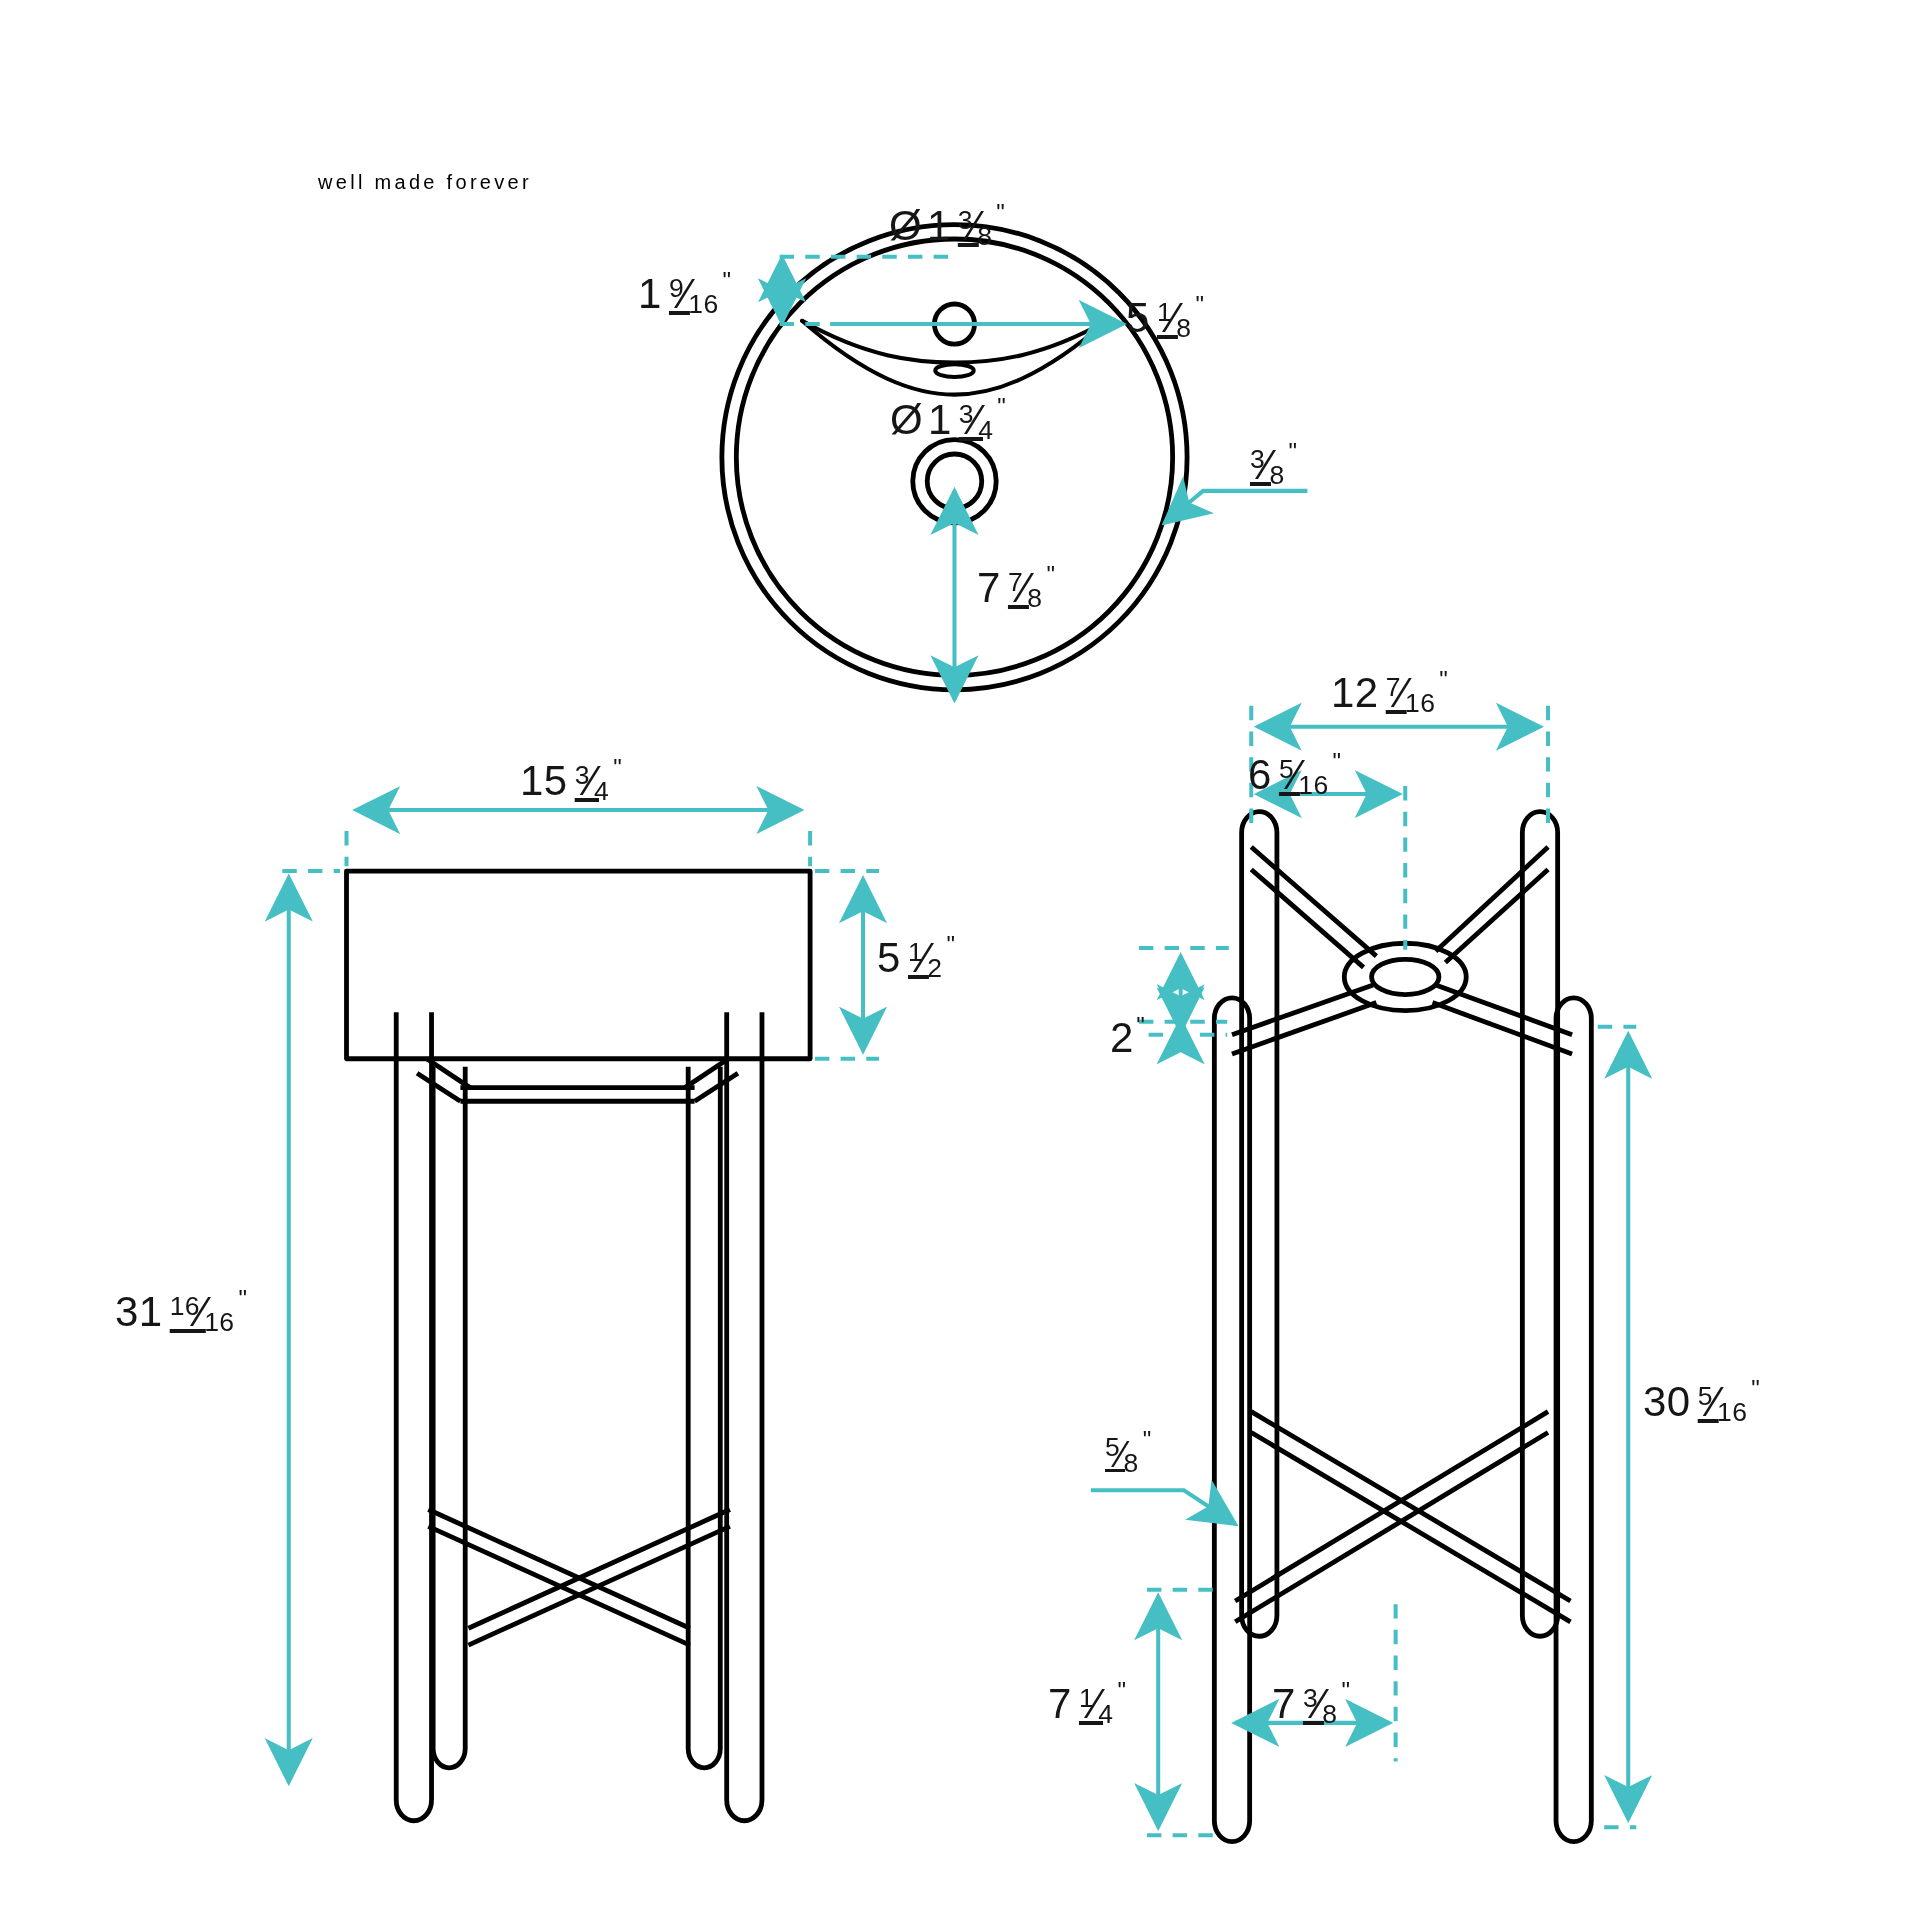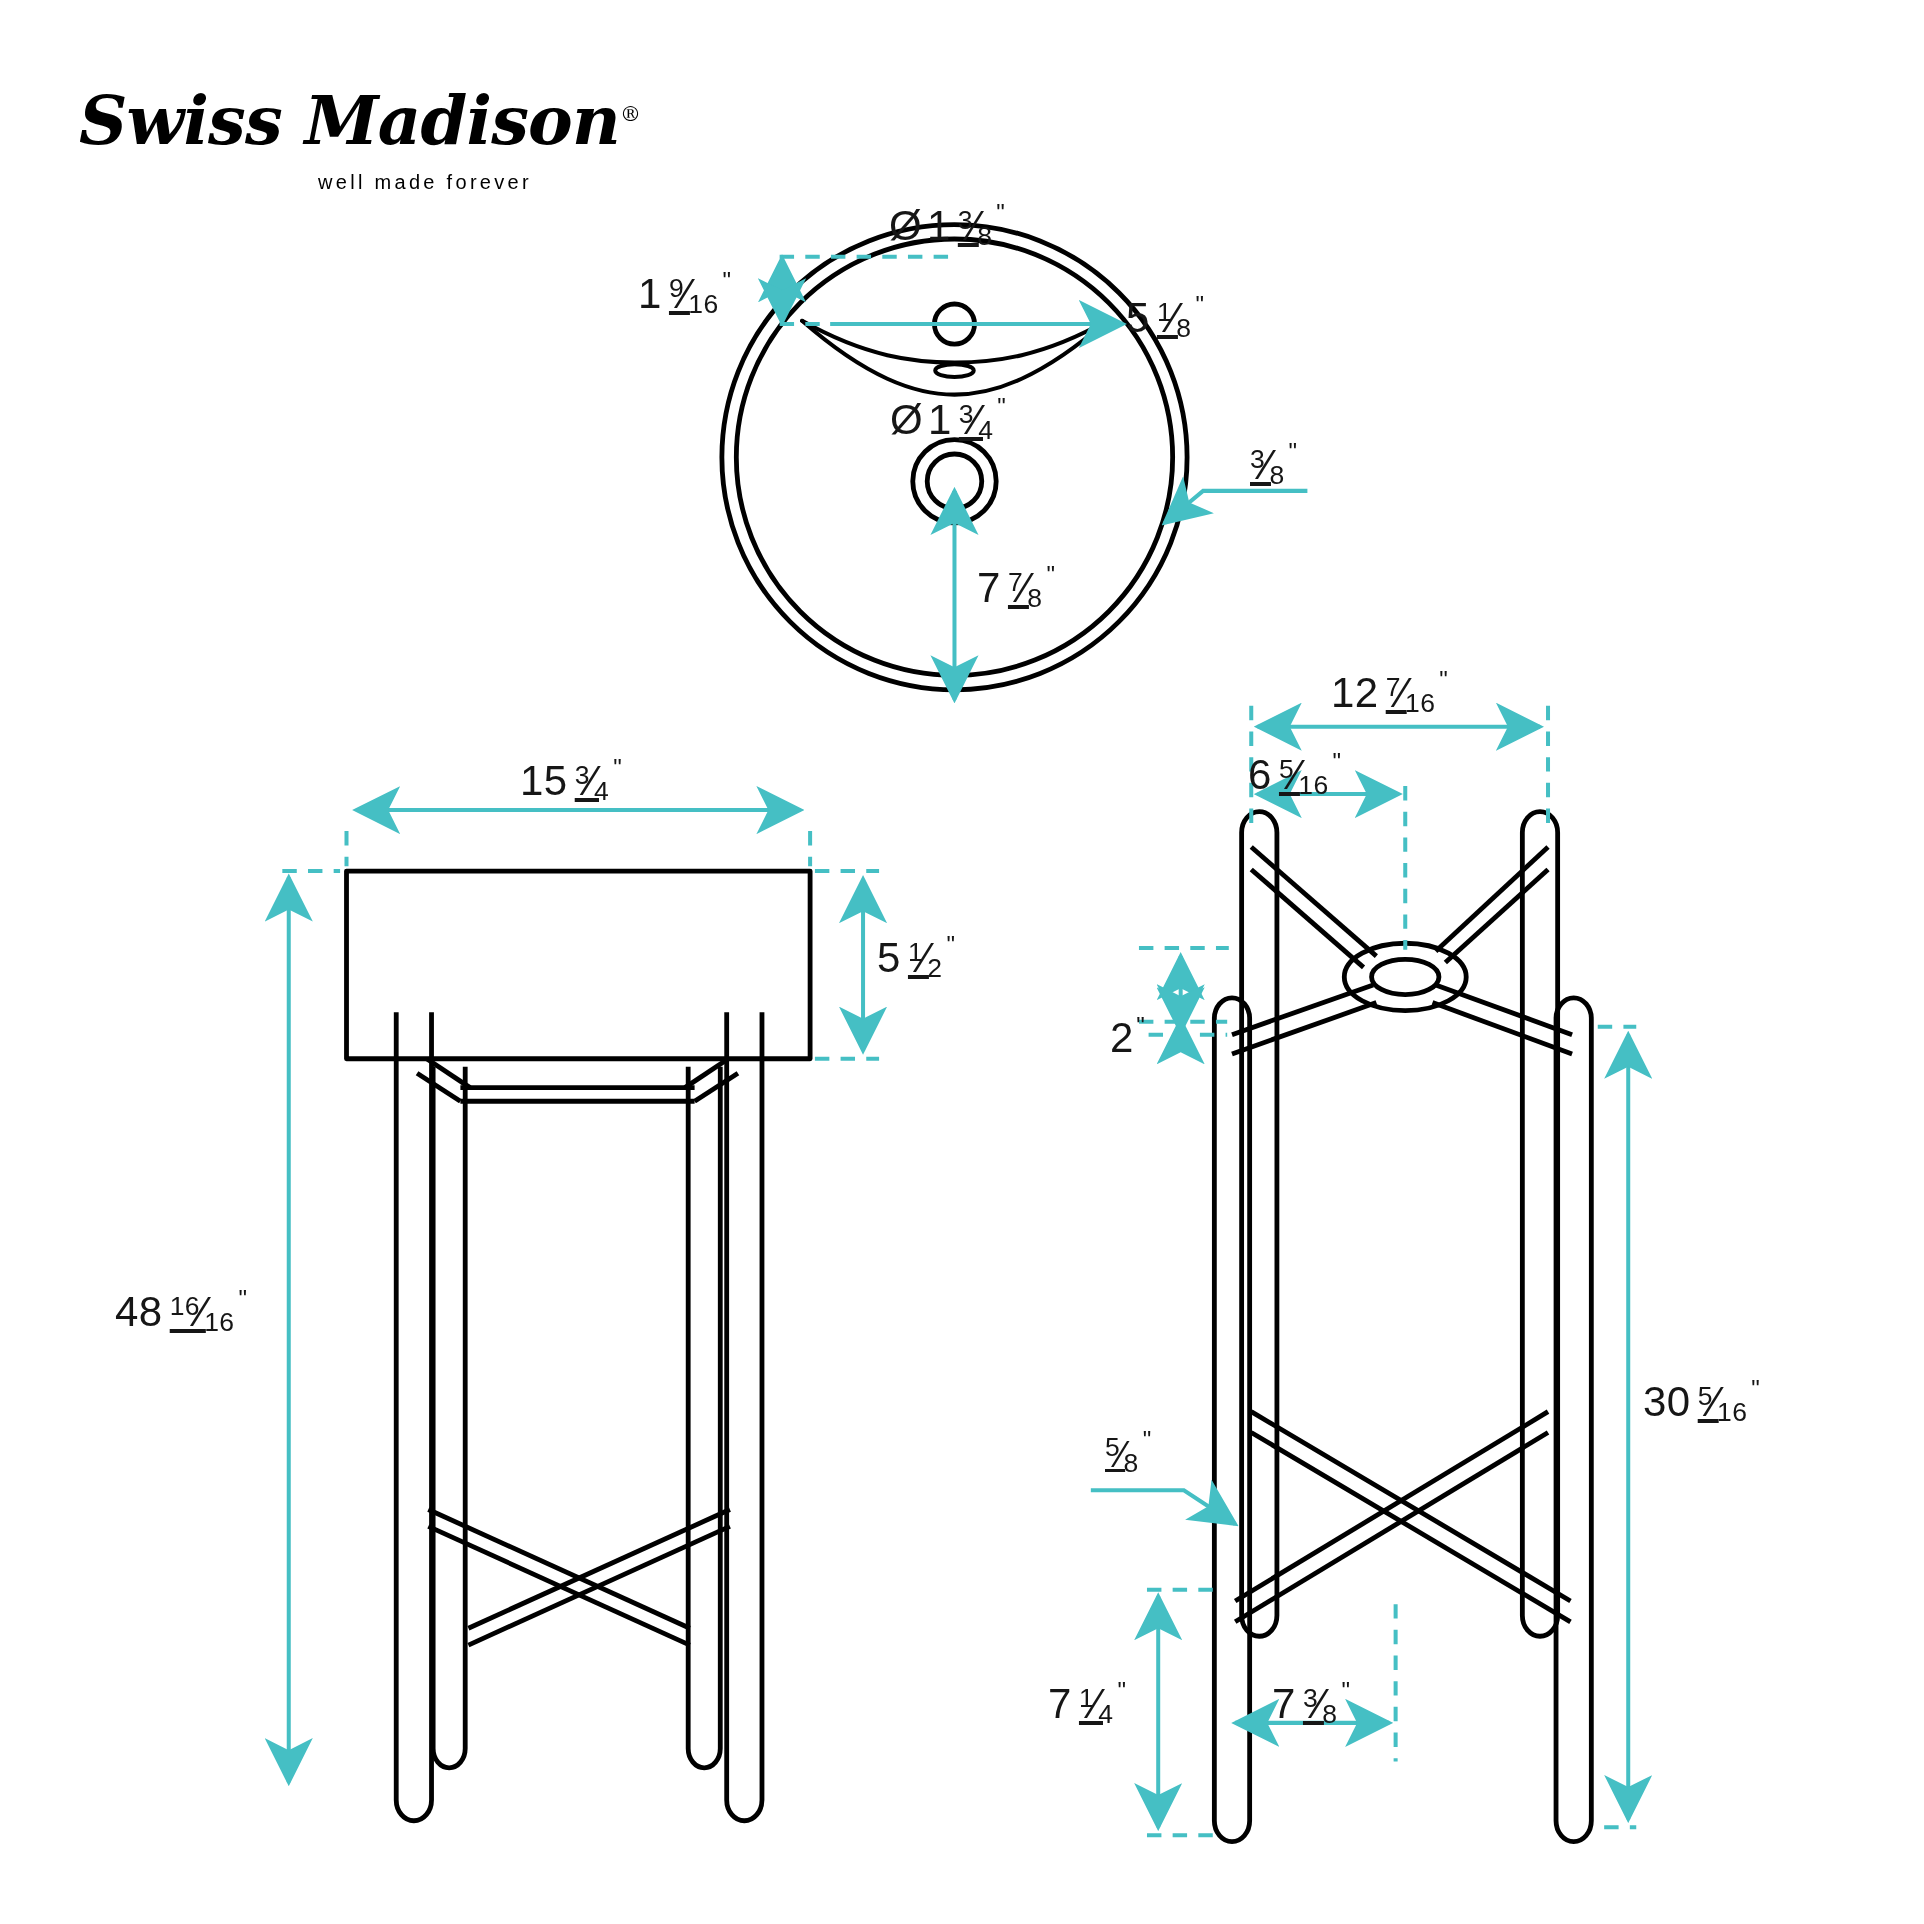--- a/index.html
+++ b/index.html
@@ -110,21 +110,20 @@
     letter-spacing: -0.8px;
   }
   .dim.nofrac .inch { top: -17.6px; margin-left: 1.6px; }
 </style>
 </head>
 <body>
 
 <div id="sheet">
 
   <div id="brand">
-    <div class="wordmark"><span>Swiss Madison</span><span class="reg">®</span></div>
     <div class="tagline">well made forever</div>
   </div>
 
   <svg class="layer" viewBox="0 0 2400 2400">
     <defs>
       <marker id="ar" viewBox="0 0 12 12" refX="11" refY="6" markerWidth="12" markerHeight="12" orient="auto">
         <path d="M0,0 L12,6 L0,12 L3,6 Z" fill="#45bfc4"></path>
       </marker>
       <marker id="arS" viewBox="0 0 12 12" refX="1" refY="6" markerWidth="12" markerHeight="12" orient="auto">
         <path d="M12,0 L0,6 L12,12 L9,6 Z" fill="#45bfc4"></path>
@@ -272,21 +271,21 @@
 
   <div class="dim" style="left:520px; top:760px;">
     <span class="whole">15</span><span class="frac"><span class="n">3</span><span class="sl">⁄</span><span class="d">4</span></span><span class="inch">"</span>
   </div>
 
   <div class="dim" style="left:877px; top:937px;">
     <span class="whole">5</span><span class="frac"><span class="n">1</span><span class="sl">⁄</span><span class="d">2</span></span><span class="inch">"</span>
   </div>
 
   <div class="dim" style="left:115px; top:1291px;">
-    <span class="whole">48</span><span class="frac"><span class="n">16</span><span class="sl">⁄</span><span class="d">16</span></span><span class="inch">"</span>
+    <span class="whole">31</span><span class="frac"><span class="n">16</span><span class="sl">⁄</span><span class="d">16</span></span><span class="inch">"</span>
   </div>
 
   <div class="dim" style="left:1331px; top:672px;">
     <span class="whole">12</span><span class="frac"><span class="n">7</span><span class="sl">⁄</span><span class="d">16</span></span><span class="inch">"</span>
   </div>
 
   <div class="dim" style="left:1248px; top:754px;">
     <span class="whole">6</span><span class="frac"><span class="n">5</span><span class="sl">⁄</span><span class="d">16</span></span><span class="inch">"</span>
   </div>
 

